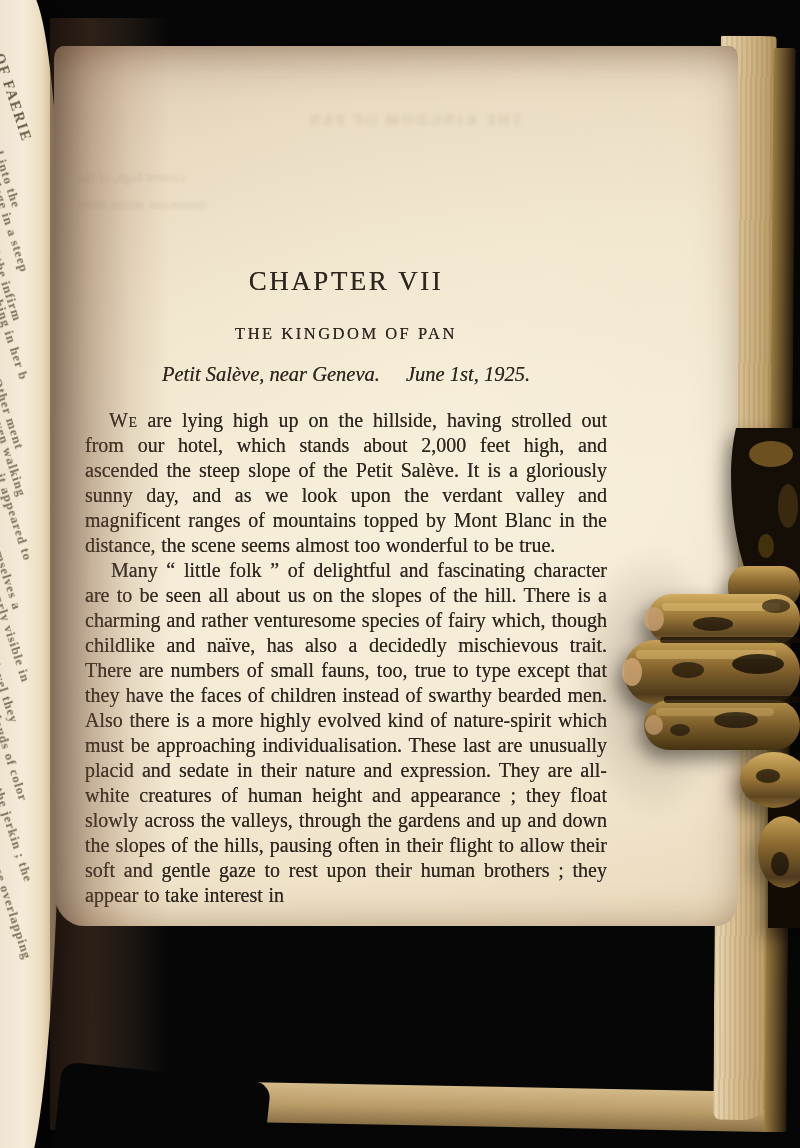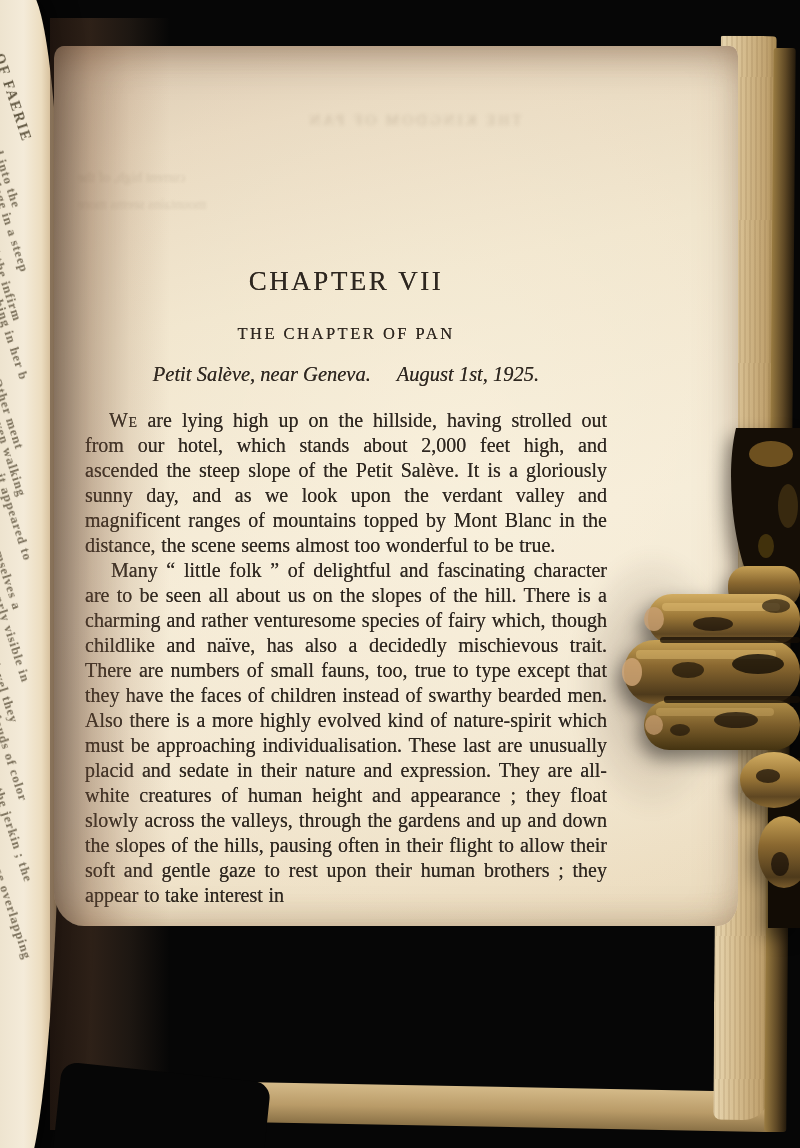--- a/index.html
+++ b/index.html
@@ -126,22 +126,22 @@
     <div class="ghost-heading">THE KINGDOM OF PAN</div>
     <div class="ghost-col">current
 high,
 of the
 mountains
 seems
 more</div>
 
     <div class="text">
       <h1 class="chapter">CHAPTER VII</h1>
-      <div class="kicker">THE CHAPTER OF PAN</div>
-      <div class="dateline"><span class="place">Petit Salève, near Geneva.</span><span class="date">August 1st, 1925.</span></div>
+      <div class="kicker">THE KINGDOM OF PAN</div>
+      <div class="dateline"><span class="place">Petit Salève, near Geneva.</span><span class="date">June 1st, 1925.</span></div>
       <p class="first"><span class="lead">We</span><span> are lying high up on the hillside, having strolled out from our hotel, which stands about 2,000 feet high, and ascended the steep slope of the Petit Salève.  It is a gloriously sunny day, and as we look upon the verdant valley and magnificent ranges of mountains topped by Mont Blanc in the distance, the scene seems almost too wonderful to be true.</span></p>
       <p class="second">Many “ little folk ” of delightful and fascinating character are to be seen all about us on the slopes of the hill.  There is a charming and rather venturesome species of fairy which, though childlike and naïve, has also a decidedly mischievous trait.  There are numbers of small fauns, too, true to type except that they have the faces of children instead of swarthy bearded men.  Also there is a more highly evolved kind of nature-spirit which must be approaching individuali­sation.  These last are unusually placid and sedate in their nature and expression.  They are all-white creatures of human height and appearance ;  they float slowly across the valleys, through the gardens and up and down the slopes of the hills, pausing often in their flight to allow their soft and gentle gaze to rest upon their human brothers ;  they appear to take interest in</p>
     </div>
   </div>
 
   <div class="gutter"></div>
   <div class="corner-black"></div>
 
   <div class="clasp-shadow"></div>
   <svg class="clasp" width="182" height="500" viewBox="0 0 182 500">

